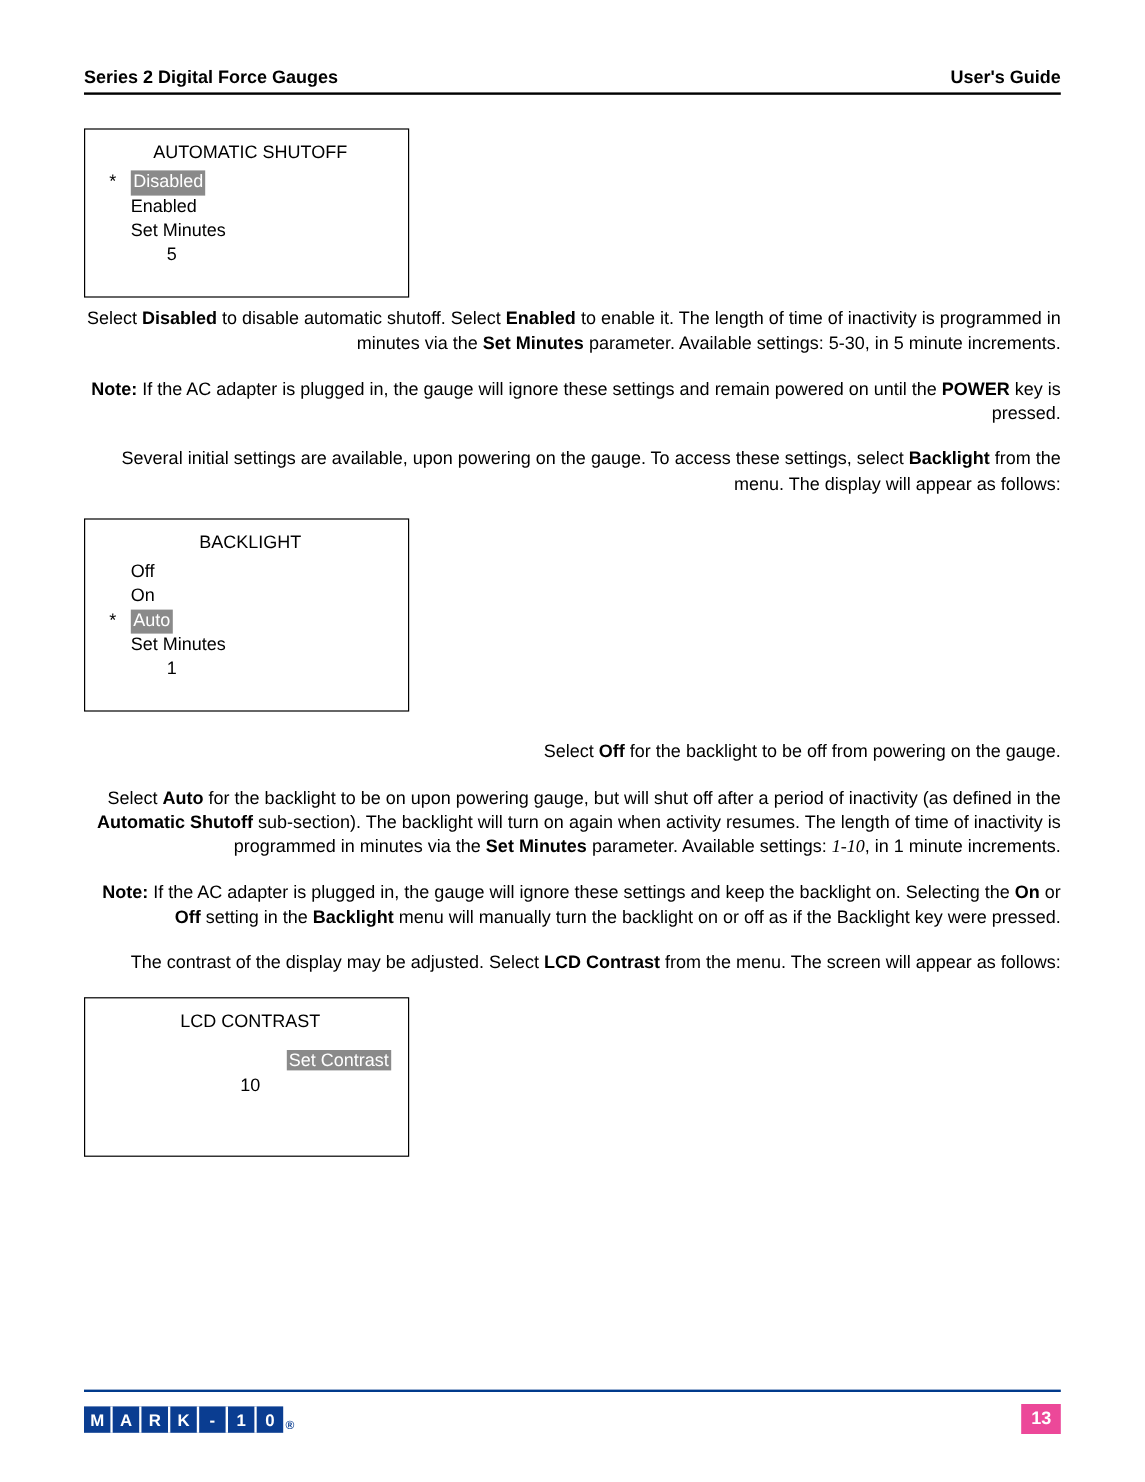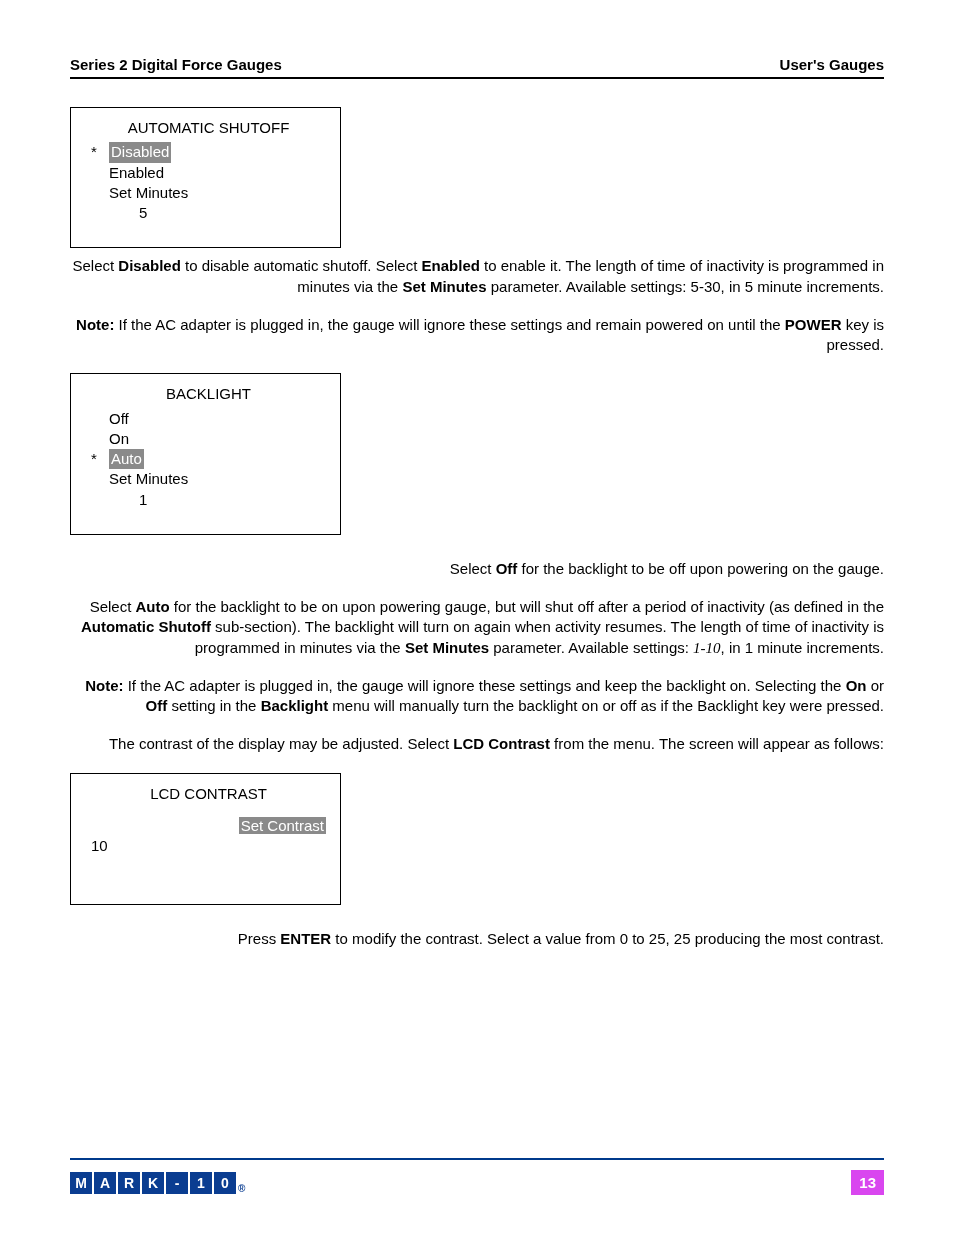--- a/index.html
+++ b/index.html
@@ -95,35 +95,35 @@
     font-family: Arial, sans-serif;
   }
   .logo-dot {
     color: #0a3d91;
     font-weight: bold;
     font-size: 10px;
     align-self: flex-end;
     margin-left: 2px;
   }
   .page-num {
-    background: #d946ef;
+    background: #ec4899;
     color: #fff;
     font-weight: bold;
     padding: 4px 8px;
     font-size: 15px;
   }
 </style>
 </head>
 <body>
 
 <div class="page">
 
   <div class="header-row">
     <span>Series 2 Digital Force Gauges</span>
-    <span>User's Gauges</span>
+    <span>User's Guide</span>
   </div>
 
   <div class="menu-box">
     <div class="menu-title">AUTOMATIC SHUTOFF</div>
     <div class="menu-line">
       <span class="marker">*</span>
       <span class="highlight">Disabled</span>
     </div>
     <div class="menu-line">
       <span class="marker"></span>
@@ -137,20 +137,23 @@
   </div>
 
   <p>
     <span>Select </span><span class="bold">Disabled</span><span> to disable automatic shutoff. Select </span><span class="bold">Enabled</span><span> to enable it. The length of time of inactivity is programmed in minutes via the </span><span class="bold">Set Minutes</span><span> parameter. Available settings: 5-30, in 5 minute increments.</span>
   </p>
 
   <p>
     <span class="bold">Note:</span><span> If the AC adapter is plugged in, the gauge will ignore these settings and remain powered on until the </span><span class="bold">POWER</span><span> key is pressed.</span>
   </p>
 
+  <p>
+    <span>Several initial settings are available, upon powering on the gauge. To access these settings, select </span><span class="bold">Backlight</span><span> from the menu. The display will appear as follows:</span>
+  </p>
 
   <div class="menu-box" style="margin-bottom:24px;">
     <div class="menu-title">BACKLIGHT</div>
     <div class="menu-line">
       <span class="marker"></span>
       <span>Off</span>
     </div>
     <div class="menu-line">
       <span class="marker"></span>
       <span>On</span>
@@ -160,21 +163,21 @@
       <span class="highlight">Auto</span>
     </div>
     <div class="menu-line">
       <span class="marker"></span>
       <span>Set Minutes</span>
     </div>
     <div class="menu-sub">1</div>
   </div>
 
   <p>
-    <span>Select </span><span class="bold">Off</span><span> for the backlight to be off upon powering on the gauge.</span>
+    <span>Select </span><span class="bold">Off</span><span> for the backlight to be off from powering on the gauge.</span>
   </p>
 
 
   <p>
     <span>Select </span><span class="bold">Auto</span><span> for the backlight to be on upon powering gauge, but will shut off after a period of inactivity (as defined in the </span><span class="bold">Automatic Shutoff</span><span> sub-section). The backlight will turn on again when activity resumes. The length of time of inactivity is programmed in minutes via the </span><span class="bold">Set Minutes</span><span> parameter. Available settings: </span><span class="italic">1-10</span><span>, in 1 minute increments.</span>
   </p>
 
   <p>
     <span class="bold">Note:</span><span> If the AC adapter is plugged in, the gauge will ignore these settings and keep the backlight on. Selecting the </span><span class="bold">On</span><span> or </span><span class="bold">Off</span><span> setting in the </span><span class="bold">Backlight</span><span> menu will manually turn the backlight on or off as if the Backlight key were pressed.</span>
   </p>
@@ -182,26 +185,23 @@
   <p>
     <span>The contrast of the display may be adjusted. Select </span><span class="bold">LCD Contrast</span><span> from the menu. The screen will appear as follows:</span>
   </p>
 
   <div class="menu-box" style="padding-bottom:48px; margin-bottom:24px;">
     <div class="menu-title">LCD CONTRAST</div>
     <div style="height:8px;"></div>
     <div style="text-align:right;">
       <span class="highlight">Set Contrast</span>
     </div>
-    <div style="">10</div>
-  </div>
-
-  <p>
-    <span>Press </span><span class="bold">ENTER</span><span> to modify the contrast. Select a value from 0 to 25, 25 producing the most contrast.</span>
-  </p>
+    <div style="text-align:center;">10</div>
+  </div>
+
 
   <div class="footer">
     <div class="footer-rule"></div>
     <div class="footer-row">
       <div class="logo">
         <span class="logo-cell">M</span>
         <span class="logo-cell">A</span>
         <span class="logo-cell">R</span>
         <span class="logo-cell">K</span>
         <span class="logo-cell">-</span>

